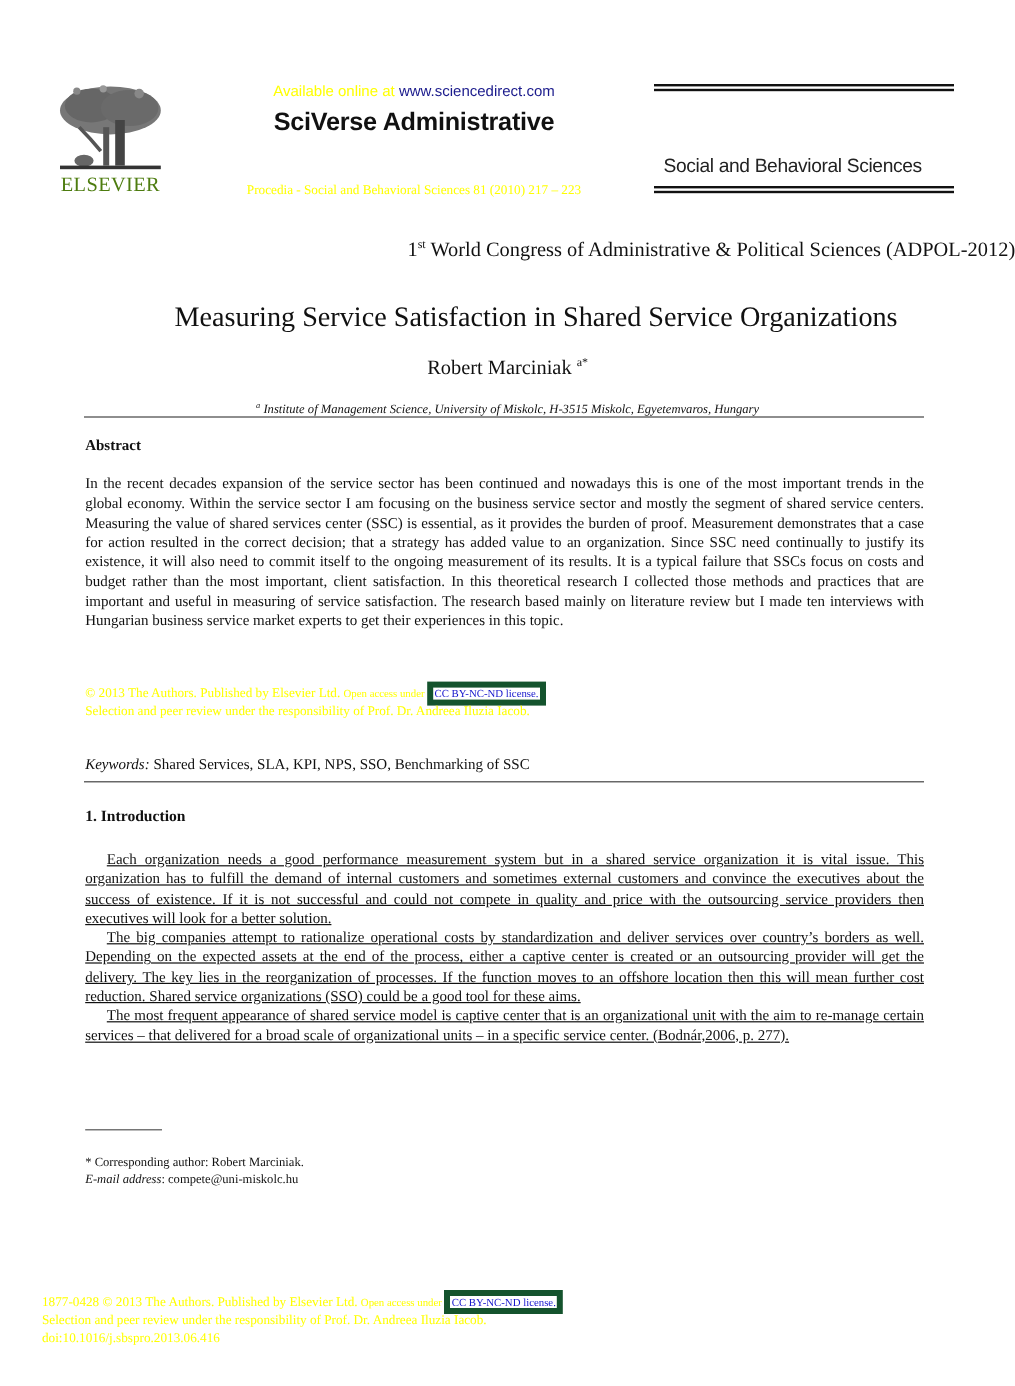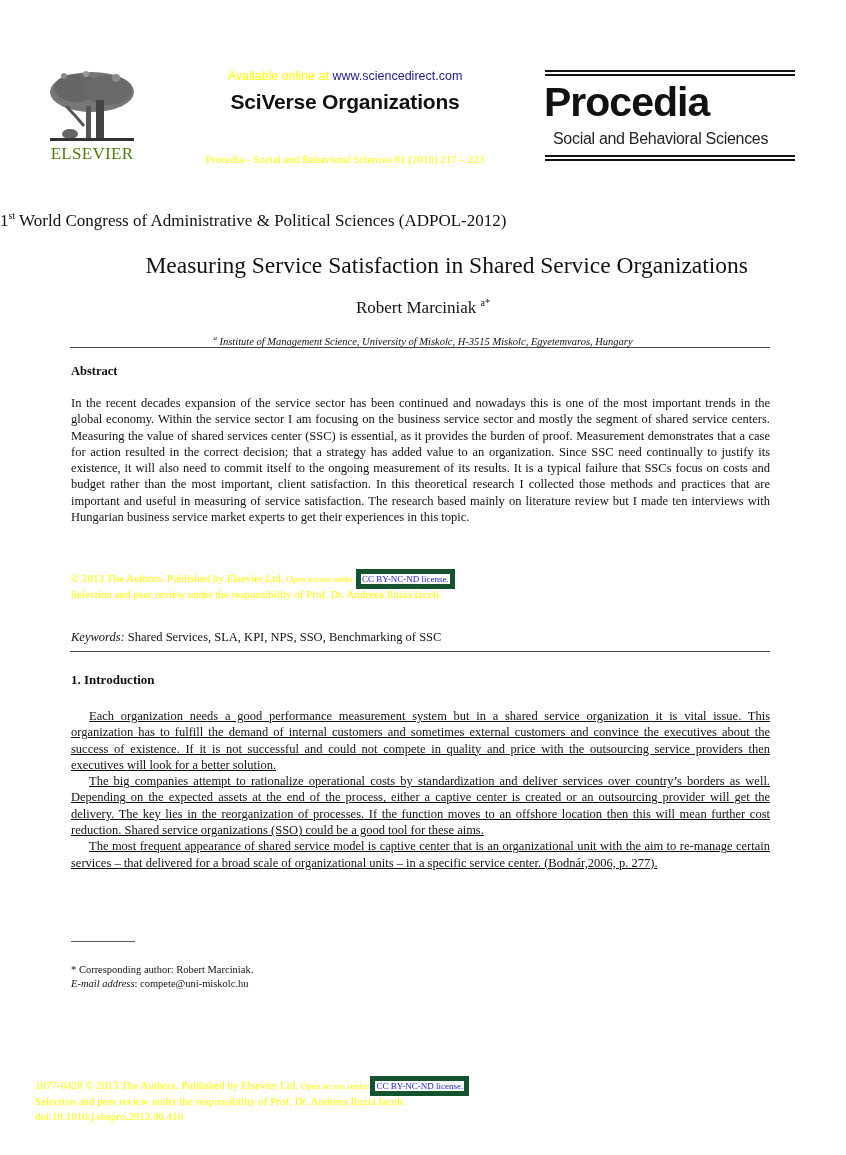--- a/index.html
+++ b/index.html
@@ -27,21 +27,21 @@
     .procedia-rule-top, .procedia-rule-bottom { position: absolute; left: 0; width: 250px; height: 6px;
        border-top: 2px solid #111; border-bottom: 2px solid #111; box-sizing: border-box; }
     .procedia-rule-top { top: 0; }
     .procedia-rule-bottom { top: 85px; }
     .procedia-word { position: absolute; left: -1px; top: 8px; font-family: "Liberation Sans", sans-serif;
        font-weight: bold; font-size: 41px; letter-spacing: -1px; color: #111; line-height: 48px; }
     .procedia-sub { position: absolute; left: 8px; top: 60px; font-family: "Liberation Sans", sans-serif;
        font-size: 16px; color: #222; letter-spacing: -0.3px; }
 
     
-    .congress { left: 0; top: 210px; width: 846px; text-align: left; font-size: 17px; }
+    .congress { left: 0; top: 198px; width: 846px; text-align: right; font-size: 17px; }
     .congress sup { font-size: 10px; }
     .title { left: 0; top: 252px; width: 748px; text-align: right; font-size: 23.5px; }
     .author { left: 0; top: 297px; width: 846px; text-align: center; font-size: 17px; }
     .author sup { font-size: 10px; }
     .affiliation { left: 0; top: 334px; width: 846px; text-align: center; font-size: 10.5px; font-style: italic; }
     .affiliation sup { font-size: 7px; }
     .rule { left: 70px; width: 700px; height: 0; border-top: 1px solid #444; }
     .rule-1 { top: 347px; }
     .rule-2 { top: 651px; }
 
@@ -85,26 +85,25 @@
       <circle cx="70" cy="12" r="4" fill="#888"></circle>
       <circle cx="40" cy="8" r="3" fill="#999"></circle>
     </g>
   </svg>
   <div class="elsevier-word">ELSEVIER</div>
 </div>
 
 <div class="abs available-line">
   <span class="available-prefix">Available online at </span><span class="available-url">www.sciencedirect.com</span>
 </div>
-<div class="abs sciverse">SciVerse Organizations</div>
+<div class="abs sciverse">SciVerse Administrative</div>
 <div class="abs journal-line">Procedia - Social and Behavioral Sciences 81 (2010) 217 – 223</div>
 
 <div class="abs procedia-box">
   <div class="procedia-rule-top"></div>
-  <div class="procedia-word">Procedia</div>
   <div class="procedia-sub">Social and Behavioral Sciences</div>
   <div class="procedia-rule-bottom"></div>
 </div>
 
 <div class="abs congress">
   <span>1</span><sup>st</sup><span> World Congress of Administrative &amp; Political Sciences (ADPOL-2012)</span>
 </div>
 <div class="abs title">Measuring Service Satisfaction in Shared Service Organizations</div>
 <div class="abs author">
   <span>Robert Marciniak </span><sup>a*</sup>

